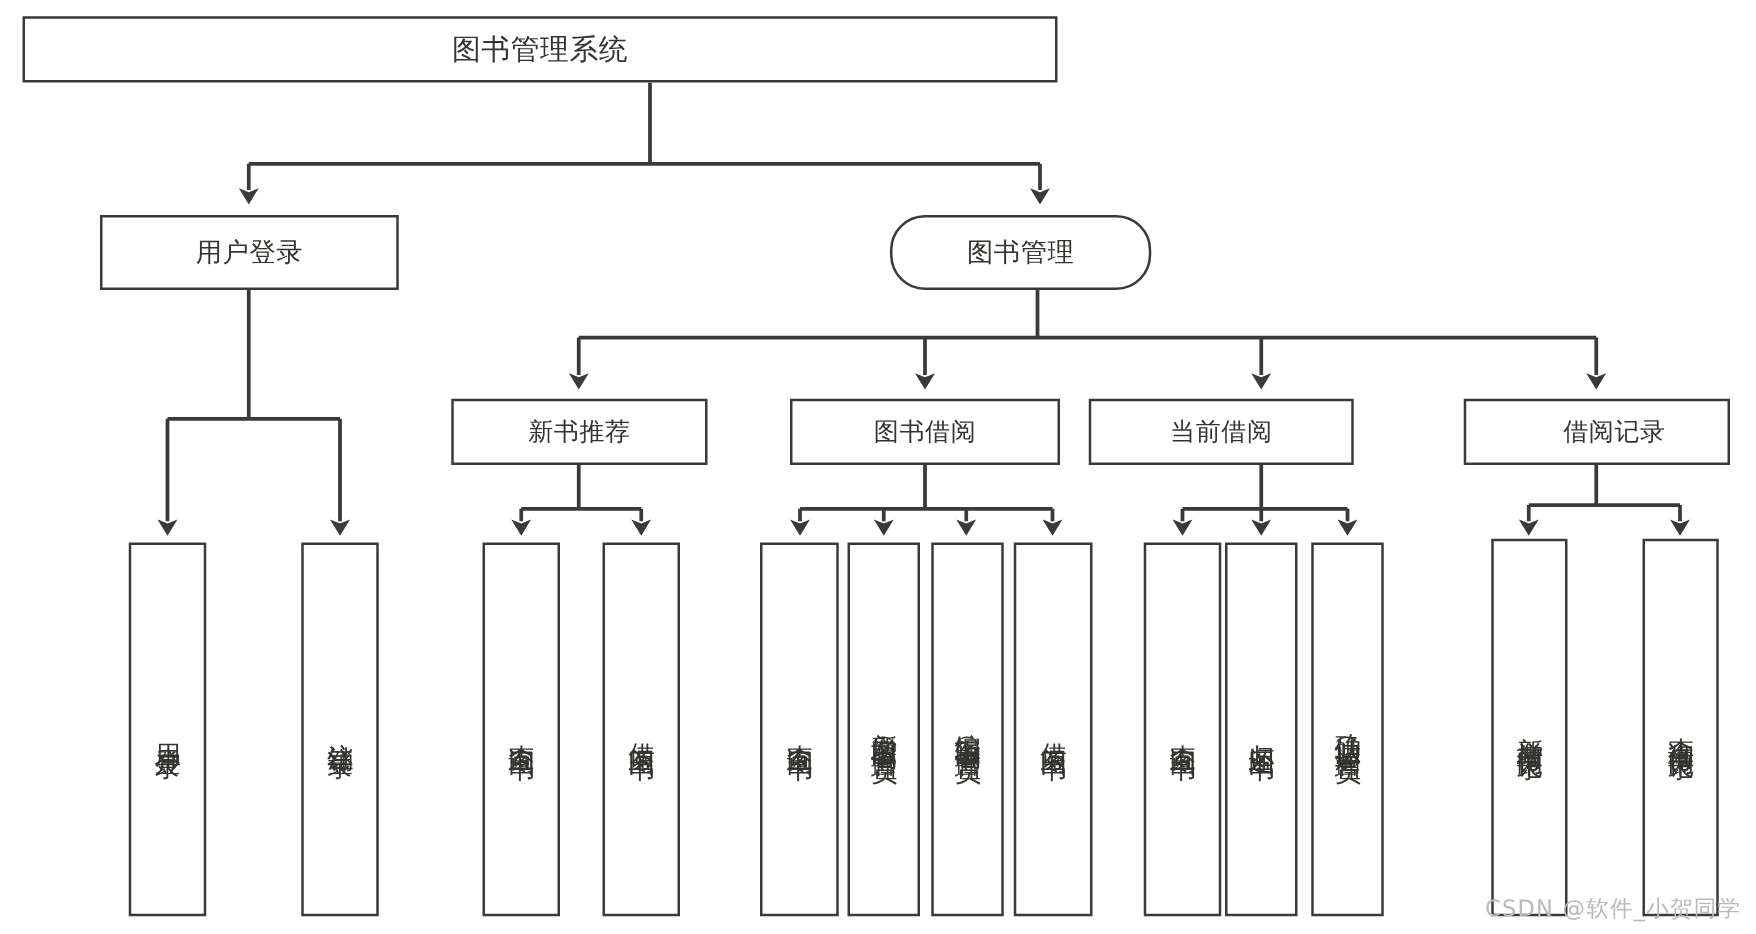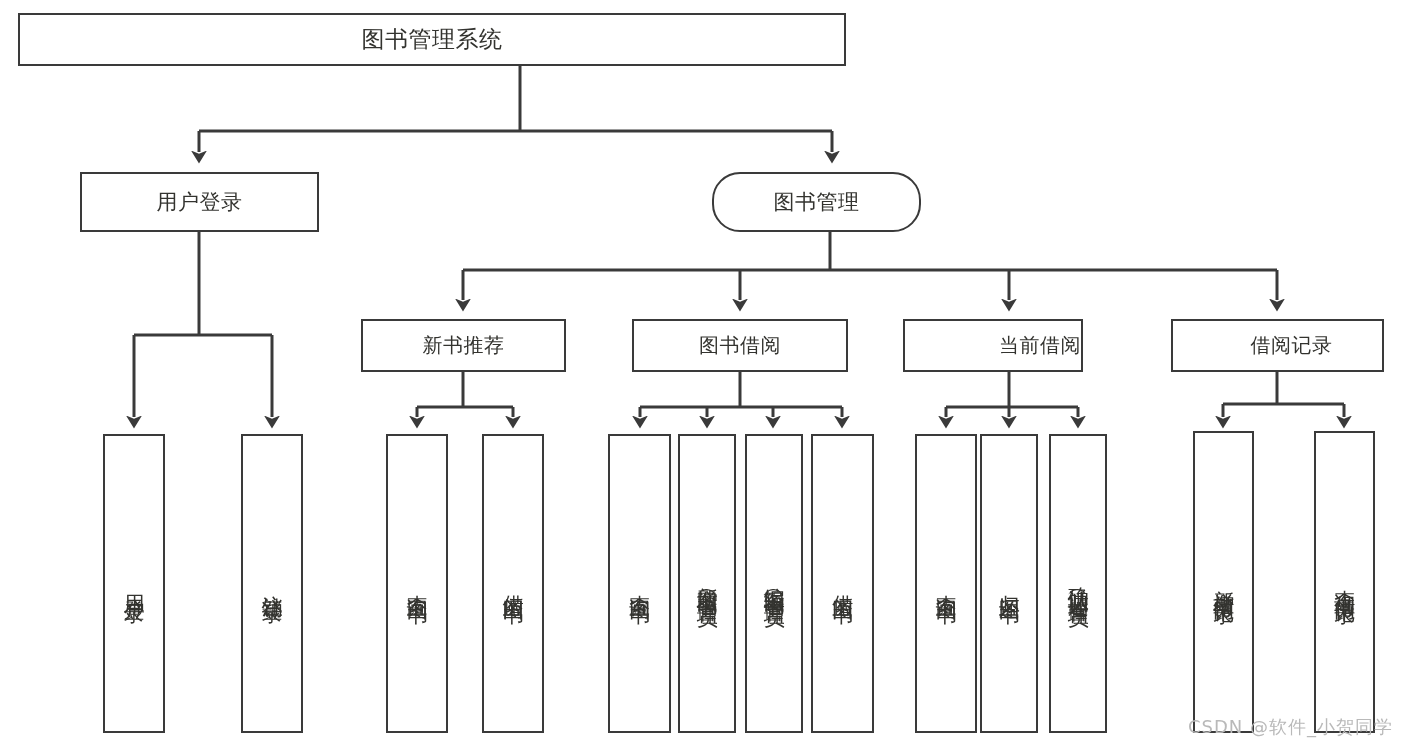--- a/index.html
+++ b/index.html
@@ -139,21 +139,21 @@
   <div class="node level2" style="left:712px; top:172px; width:209px; height:60px;border-radius:28px;">
     <span>图书管理</span>
   </div>
 
   <div class="node level3" style="left:632px; top:319px; width:216px; height:53px;">
     <span>图书借阅</span>
   </div>
   <div class="node level3" style="left:361px; top:319px; width:205px; height:53px;">
     <span>新书推荐</span>
   </div>
-  <div class="node level3" style="left:903px; top:319px; width:180px; height:53px;justify-content:flex-end;">
+  <div class="node level3" style="left:871px; top:319px; width:212px; height:53px;">
     <span>当前借阅</span>
   </div>
   <div class="node level3" style="left:1171px; top:319px; width:213px; height:53px;padding-left:28px;">
     <span>借阅记录</span>
   </div>
 
   <div class="node leaf" style="left:103px; top:434px; width:62px; height:299px;">
     <span class="vtext">用户登录</span>
   </div>
   <div class="node leaf" style="left:241px; top:434px; width:62px; height:299px;">

